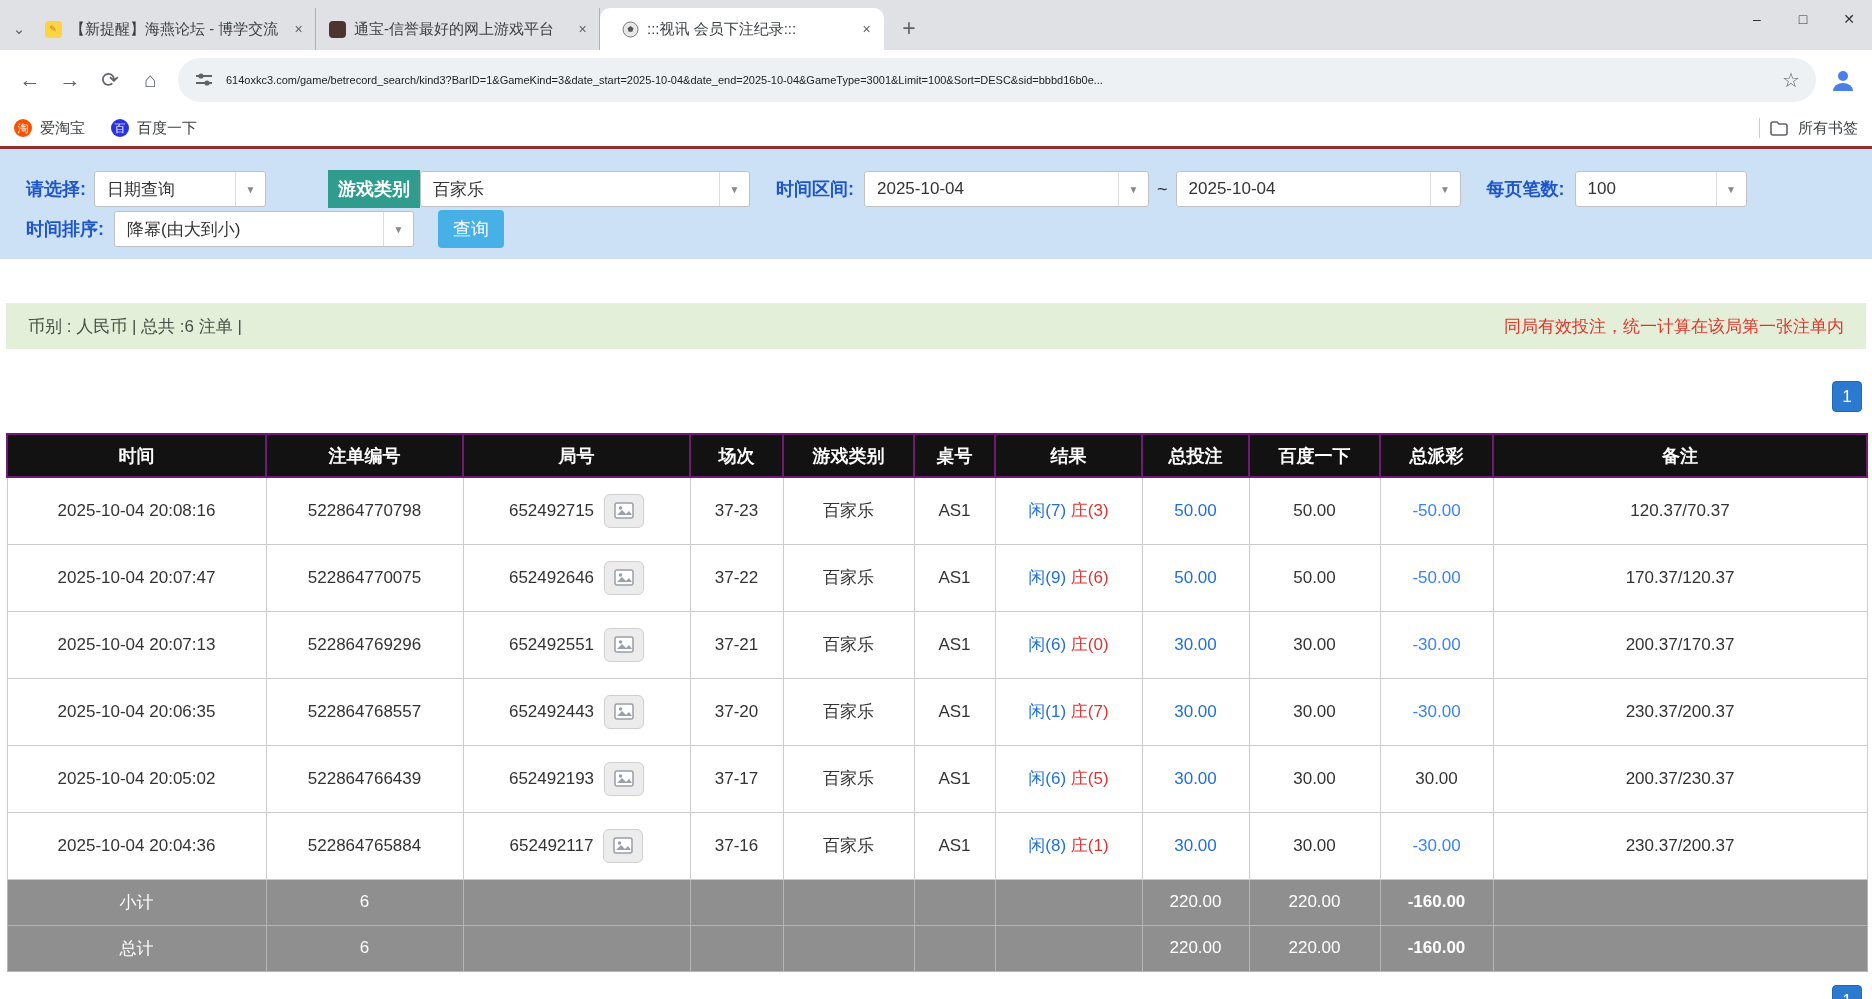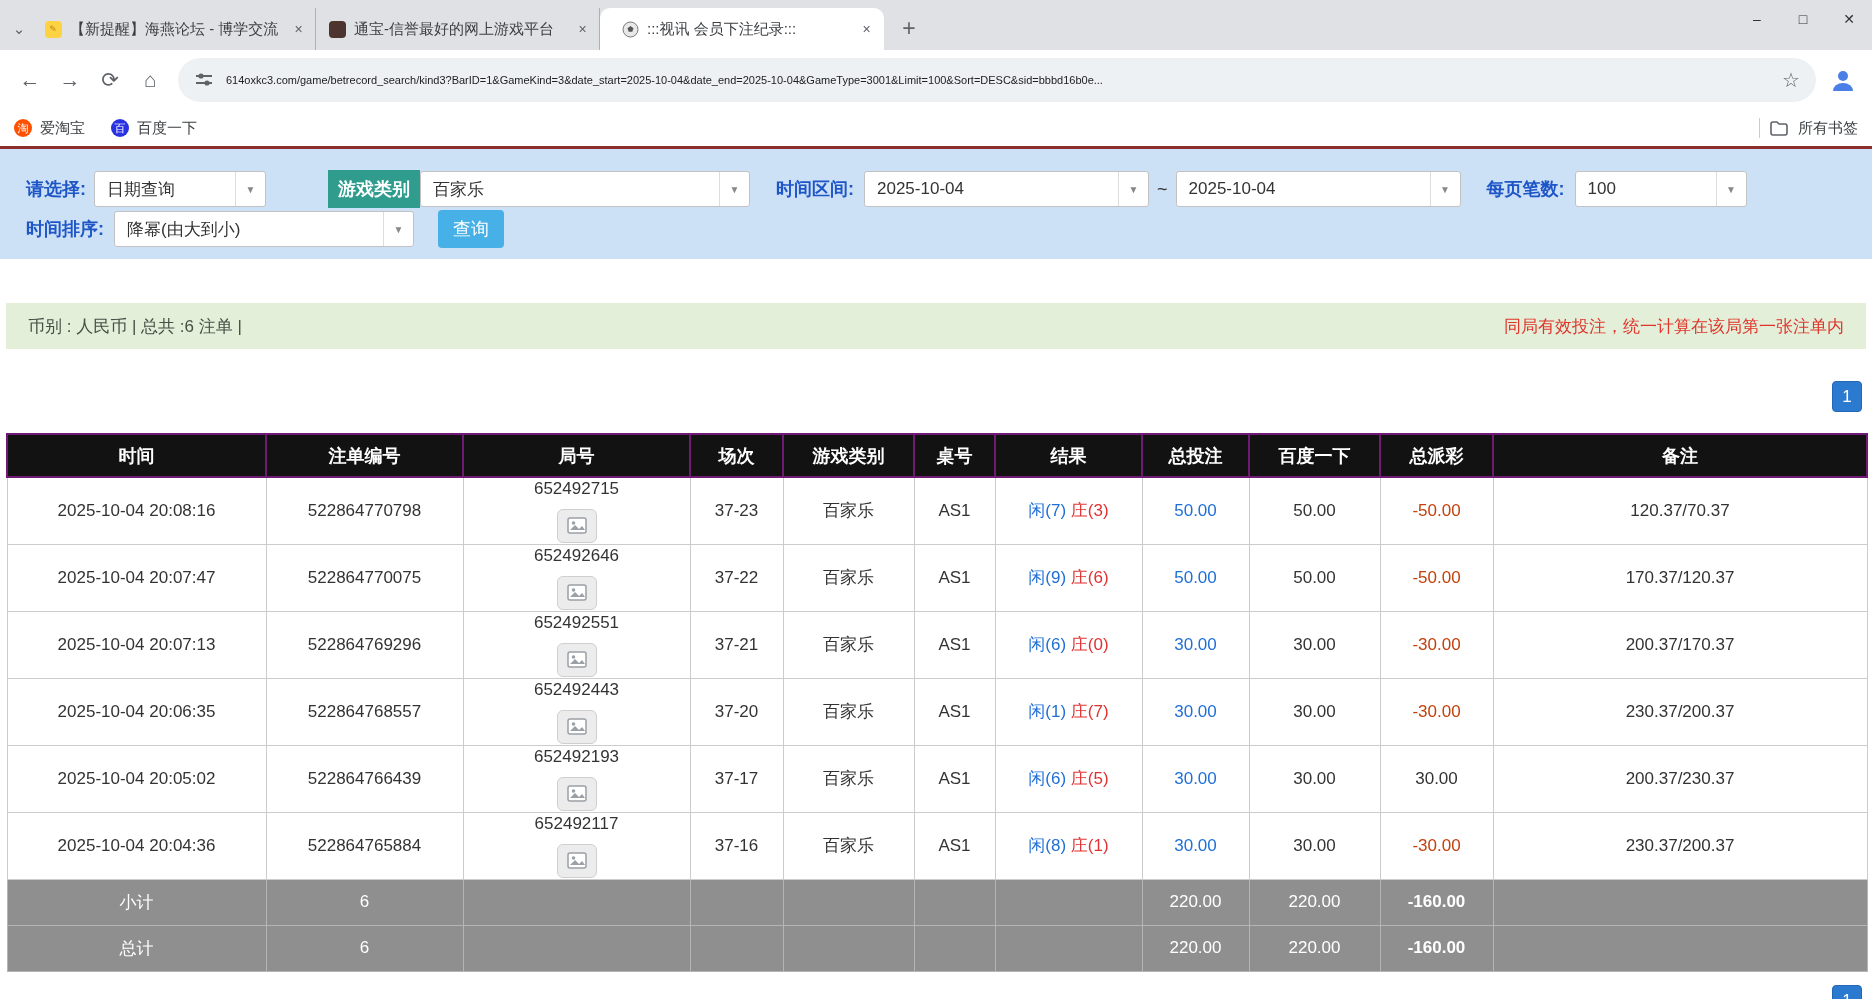--- a/index.html
+++ b/index.html
@@ -84,23 +84,23 @@
 
   
   .bettable { margin:21px 6px 0; border-collapse:collapse; width:1860px;
     table-layout:fixed; font-size:17px; color:#333; }
   .bettable th { background:#121212; color:#fff; font-size:18px; font-weight:bold;
     height:43px; border:2px solid #701a75; text-align:center; }
   .bettable tbody td { height:67px; text-align:center; border:1px solid #ccc; background:#fff; }
   .bettable tr.foot td { height:46px; background:#8f8f8f; color:#fff; border:1px solid #b5b5b5; }
   .blue { color:#1f6fd6; }
   .redtxt { color:#e03131; }
-  .neg { color:#c2410c; }
+  .neg { color:#3b82f6; }
   tr.foot .neg { color:#cc0000; font-weight:bold; }
-  .round-wrap { display:flex; align-items:center; justify-content:center; gap:10px;flex-direction:column; }
+  .round-wrap { display:flex; align-items:center; justify-content:center; gap:10px; }
   .shot-btn { width:40px; height:34px; background:#ececec; border:1px solid #cfcfcf;
     border-radius:6px; display:inline-flex; align-items:center; justify-content:center; }
 </style>
 </head>
 <body>
 
 <div class="tabstrip">
   <div class="tab-search">⌄</div>
 
   <div class="tab">

